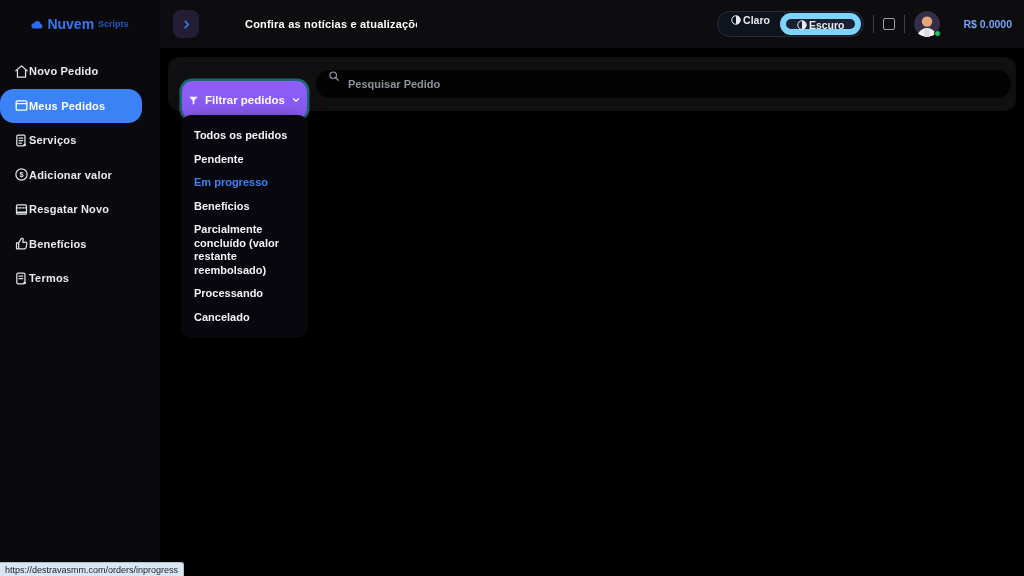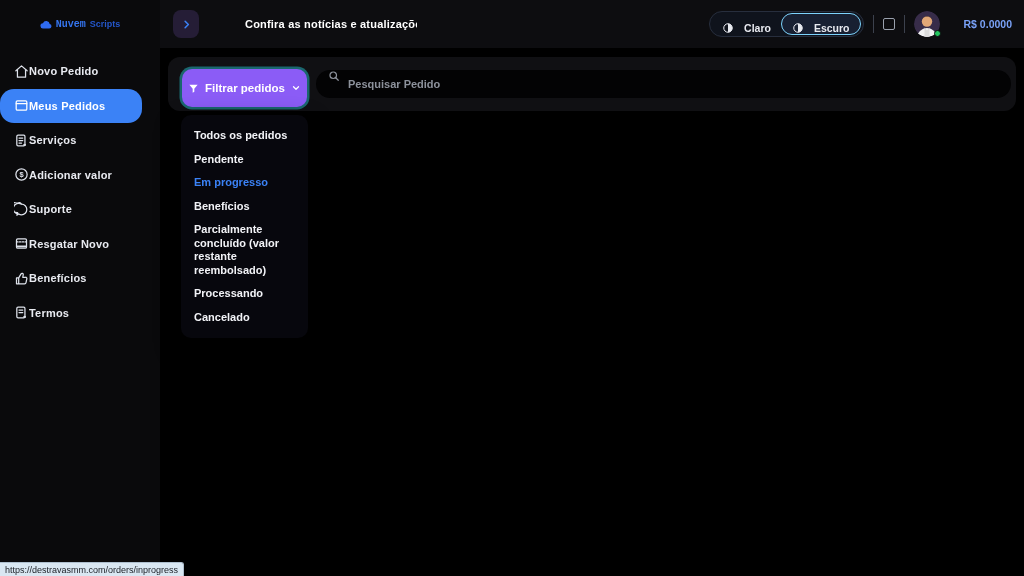--- a/index.html
+++ b/index.html
@@ -5,21 +5,21 @@
   * { margin:0; padding:0; box-sizing:border-box; }
   html,body { width:1024px; height:576px; background:#000; overflow:hidden;
     font-family:"Liberation Sans", sans-serif; }
   .screen { position:relative; width:1024px; height:576px; background:#000; }
 
   
   .sidebar { position:absolute; left:0; top:0; width:160px; height:576px;
     background:#0a0a0c; }
   .logo { height:48px; display:flex; align-items:center; justify-content:center; gap:4px; }
   .logo .cloud { color:#2f6bf0; display:flex; }
-  .logo .brand1 { color:#3575f0; font-size:10px; font-weight:700;font-family:Liberation Mono, monospace; }
+  .logo .brand1 { color:#3575f0; font-size:14px; font-weight:700; }
   .logo .brand2 { color:#2456c9; font-size:9px; font-weight:700; }
   nav { position:absolute; top:54px; left:0; right:0; }
   .nav-item { height:34.5px; display:flex; align-items:center; 
     padding-left:13px; color:#e8eaf0; cursor:pointer; }
   .nav-item .nav-icon { width:16px; height:16px; display:flex; align-items:center;
     justify-content:center; color:#dfe3ec; }
   .nav-item .nav-label { font-size:11px; font-weight:700; letter-spacing:.2px; }
   .nav-item.active { background:#3b82f6; border-radius:14px; margin:0 18px 0 0; }
   .nav-item.active .nav-icon, .nav-item.active .nav-label { color:#fff; }
 
@@ -30,39 +30,39 @@
     background:#251d36; border:none; border-radius:8px; color:#3b82f6;
     font-size:13px; font-weight:700; cursor:pointer; display:flex;
     align-items:center; justify-content:center; }
   .announcement { position:absolute; left:85px; top:0; width:172px; height:48px;
     display:flex; align-items:center; overflow:hidden; white-space:nowrap;
     color:#ffffff; font-size:11px; font-weight:700; letter-spacing:.2px; }
   .topbar-right { position:absolute; right:12px; top:0; height:48px;
     display:flex; align-items:center; gap:9px; }
   .theme-toggle { display:flex; align-items:center; background:#0f131c;
     border:1px solid #272e3d; border-radius:999px; padding:2px; height:26px; }
-  .theme-seg { display:flex; align-items:flex-end; gap:10px; padding:0 10px;
+  .theme-seg { display:flex; align-items:flex-start; gap:1px; padding:0 10px;
     height:20px; color:#e8eaf0; font-size:10.5px; font-weight:700;
     border-radius:999px; cursor:pointer; }
-  .theme-seg.selected { background:#182032; border:1px solid #7dd3fc; height:22px; }
+  .theme-seg.selected { background:#182032; border:6px solid #7dd3fc; height:22px; }
   .theme-seg .tico { display:flex; color:#e8eaf0; }
   .vdiv { width:1px; height:18px; background:#3c414d; }
   .square-btn { width:12px; height:12px; border:1.5px solid #9aa1ae;
     border-radius:2px; background:transparent; cursor:pointer; }
   .account { display:flex; align-items:center; gap:24px; cursor:pointer; }
   .avatar-wrap { position:relative; width:26px; height:26px; }
   .avatar-wrap svg { display:block; border-radius:50%; }
   .status-dot { position:absolute; right:-1px; bottom:0; width:7px; height:7px;
     background:#22c55e; border:1.5px solid #0d0d10; border-radius:50%; }
   .balance { color:#7aa2f7; font-size:10.5px; font-weight:700; }
 
   
   .filter-panel { position:absolute; left:168px; top:57px; width:848px; height:54px;
     background:#101013; border-radius:12px; }
-  .filter-btn { position:absolute; left:14px; top:12px; height:38px; width:125px;
+  .filter-btn { position:absolute; left:14px; top:24px; height:38px; width:125px;
     background:#8b5cf6; border:none; border-radius:10px;
     box-shadow:0 0 0 2.5px rgba(32,150,160,.65); color:#fff; font-size:11.5px;
     font-weight:700; display:flex; align-items:center; justify-content:center;
     gap:6px; cursor:pointer; font-family:"Liberation Sans", sans-serif; }
   .filter-btn svg { display:block; }
   .search-pill { position:absolute; left:148px; top:13px; width:695px; height:28px;
     background:#030304; border-radius:999px; display:flex; 
     padding:0 12px; gap:8px; }
   .search-pill svg { color:#8d929c; flex:none; }
   .search-pill input { flex:1; background:transparent; border:none; outline:none;
@@ -132,29 +132,20 @@
         <span class="nav-label">Serviços</span>
       </div>
       <div class="nav-item">
         <span class="nav-icon">
           <svg width="15" height="15" viewBox="0 0 24 24" fill="none" stroke="currentColor" stroke-width="2">
               <circle cx="12" cy="12" r="9"></circle>
               <text x="12" y="16.5" text-anchor="middle" font-size="12" font-weight="bold" fill="currentColor" stroke="none" font-family="Liberation Sans, sans-serif">$</text>
             </svg>
         </span>
         <span class="nav-label">Adicionar valor</span>
-      </div>
-      <div class="nav-item">
-        <span class="nav-icon">
-          <svg width="15" height="15" viewBox="0 0 24 24" fill="none" stroke="currentColor" stroke-width="2" stroke-linejoin="round">
-              <path d="M12 3.5a8.5 8.5 0 1 0-4.6 15.6L4.5 21l1.3-4.1A8.5 8.5 0 1 1 12 3.5z"></path>
-              <path d="M12 3.5a8.5 8.5 0 0 1 0 17c-1.6 0-3.1-.4-4.4-1.2"></path>
-            </svg>
-        </span>
-        <span class="nav-label">Suporte</span>
       </div>
       <div class="nav-item">
         <span class="nav-icon">
           <svg width="15" height="15" viewBox="0 0 24 24" fill="none" stroke="currentColor" stroke-width="2" stroke-linecap="round">
               <rect x="4" y="4.5" width="16" height="15" rx="2"></rect>
               <line x1="4" y1="9.5" x2="20" y2="9.5" stroke-dasharray="2.4 2.2"></line>
               <line x1="5.5" y1="16.5" x2="18.5" y2="16.5" stroke-width="3"></line>
             </svg>
         </span>
         <span class="nav-label">Resgatar Novo</span>

